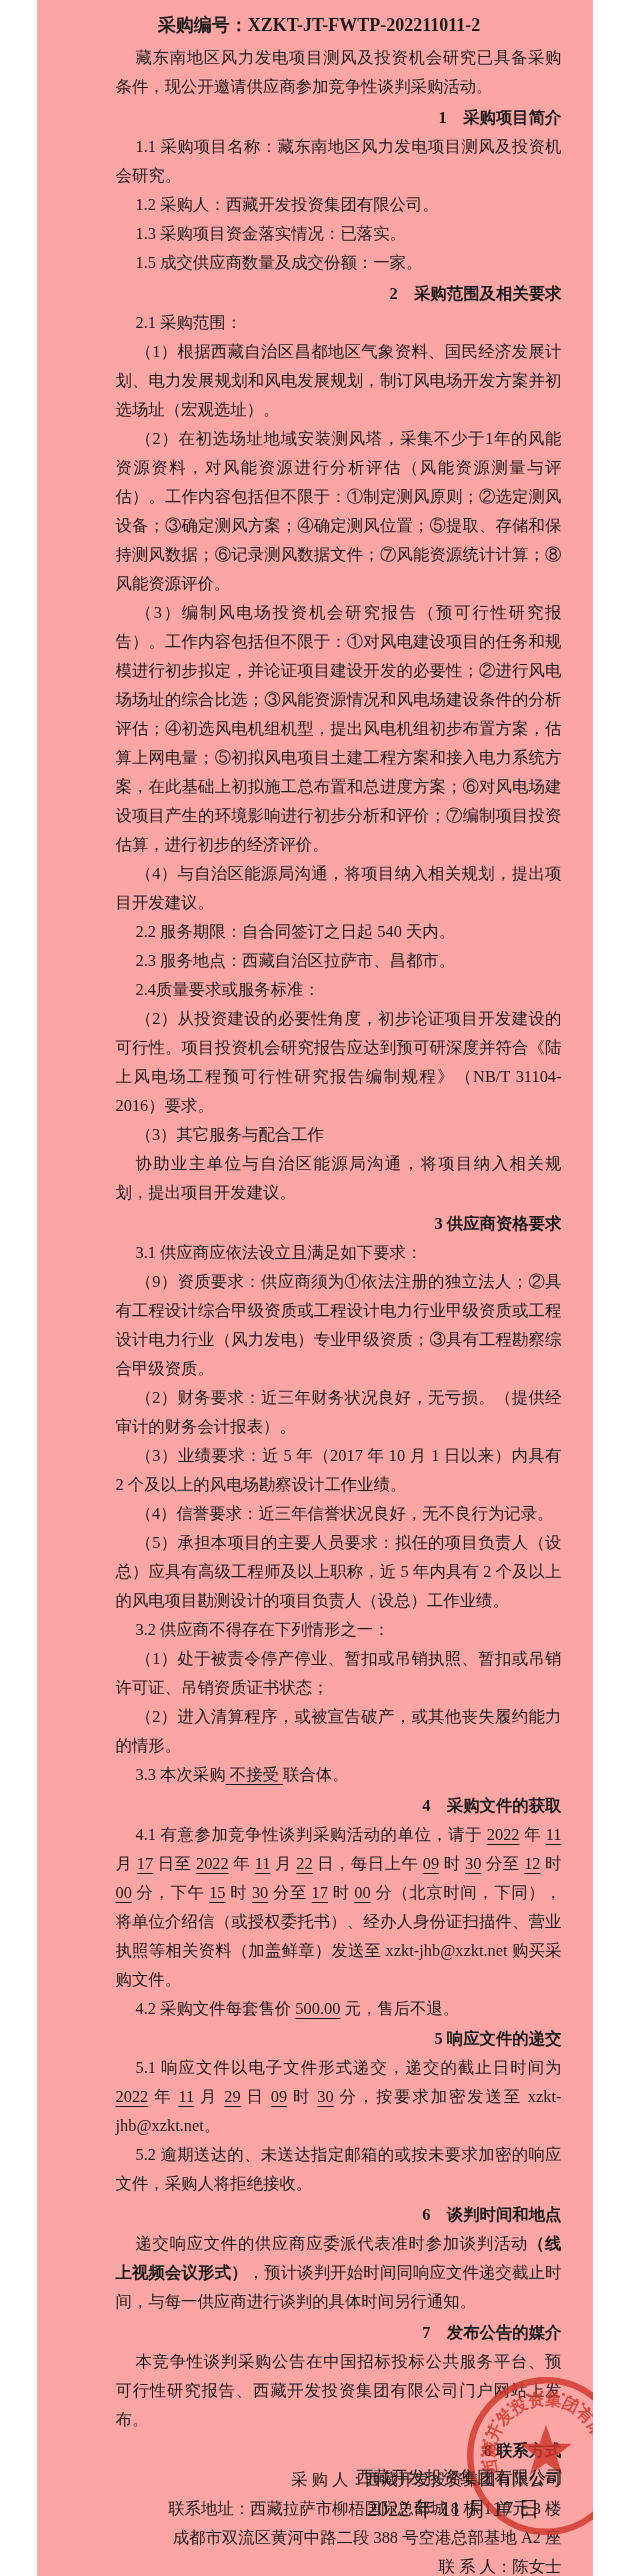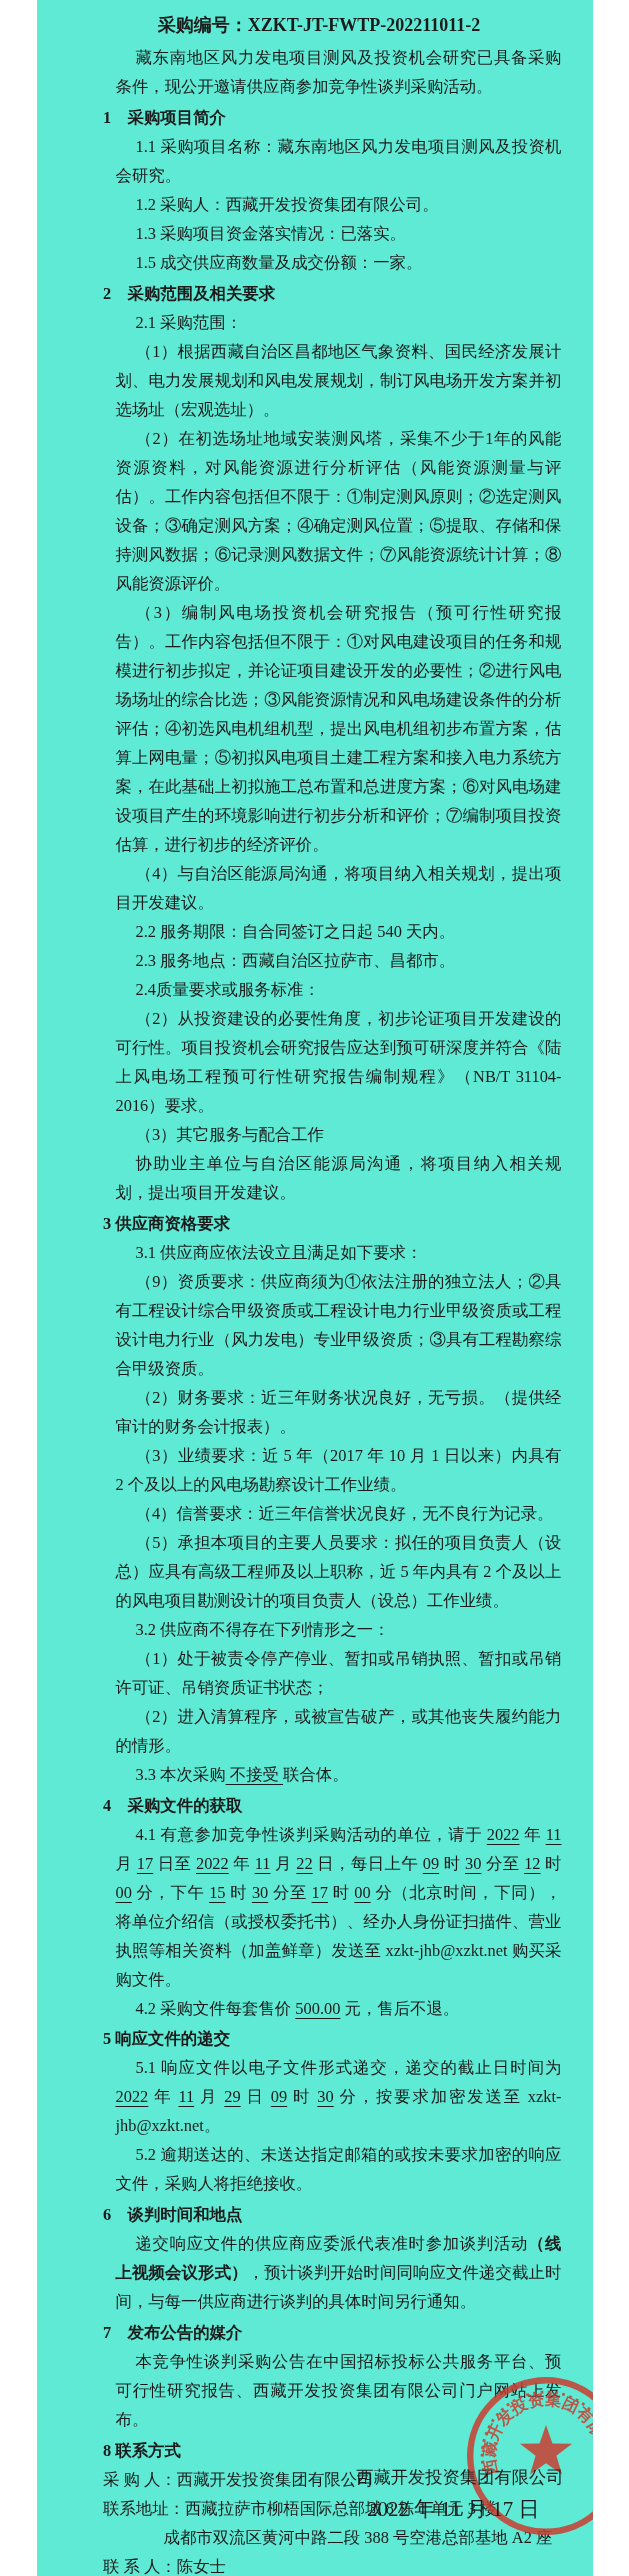--- a/index.html
+++ b/index.html
@@ -1,22 +1,22 @@
 <!DOCTYPE html>
 <html style="--stamp-color: #d0372b;font-size:14.6px"><head>
 <meta charset="utf-8">
 <style>
   html,body{margin:0;padding:0;background:#ffffff;}
   .page{
-    position:relative;width:556px;height:2576px;background:#5eead4;
+    position:relative;width:556px;height:2576px;background:#fca5a5;
     font-family:"Liberation Serif","DejaVu Serif",serif;
     color:#1b1b1b;font-size:16.4px;overflow:hidden;margin:0 auto;
   }
   .flow{padding:9px 31px 0 40px;}
-  .ln{line-height:29px;}
+  .ln{line-height:29px;text-align:right;}
   .title{text-align:center;font-weight:bold;font-size:18px;margin:1.8px 0 3.7px 0;}
   .p{text-indent:20px;text-align:justify;margin-left:39px;}
   .h{font-weight:bold;padding-left:26.5px;margin:1.8px 0 0 0;}
   .c{padding-left:26.5px;}
   .c2{padding-left:87px;}
   .u{text-decoration:underline;text-underline-offset:3.7px;}
   .bold{font-weight:bold;}
   .signature{position:absolute;top:2467px;right:29px;text-align:right;z-index:2;}
   .sig-company{font-size:17.3px;line-height:22px;}
   .sig-date{font-size:21px;line-height:22px;margin-top:9px;padding-right:24px;}

